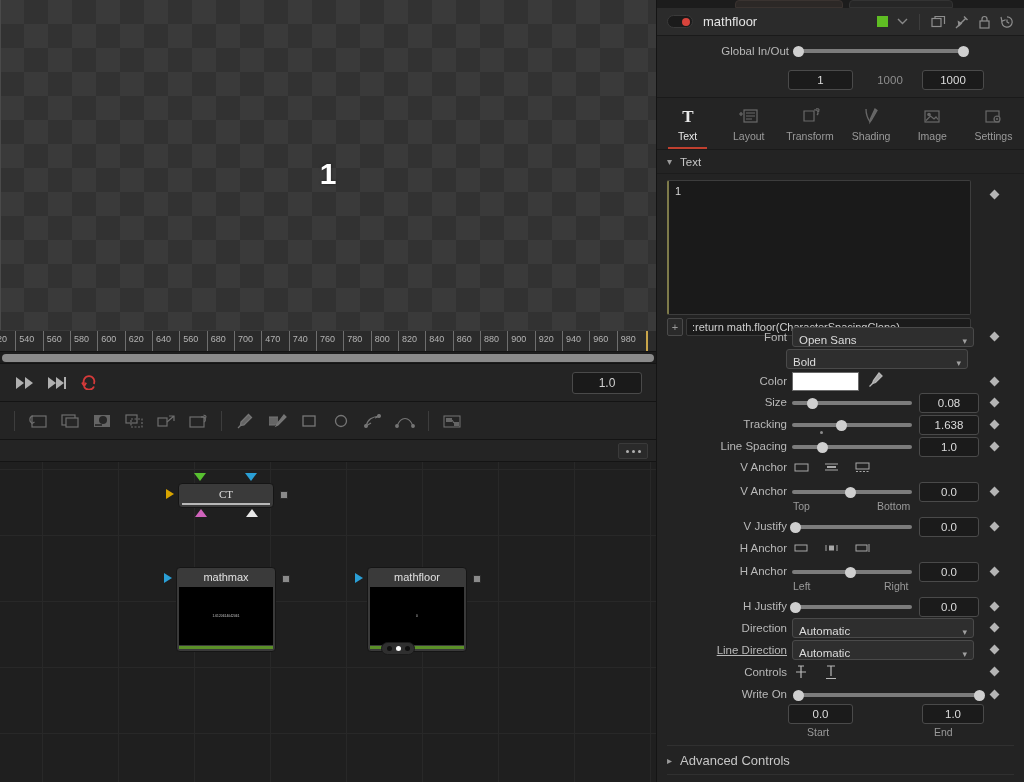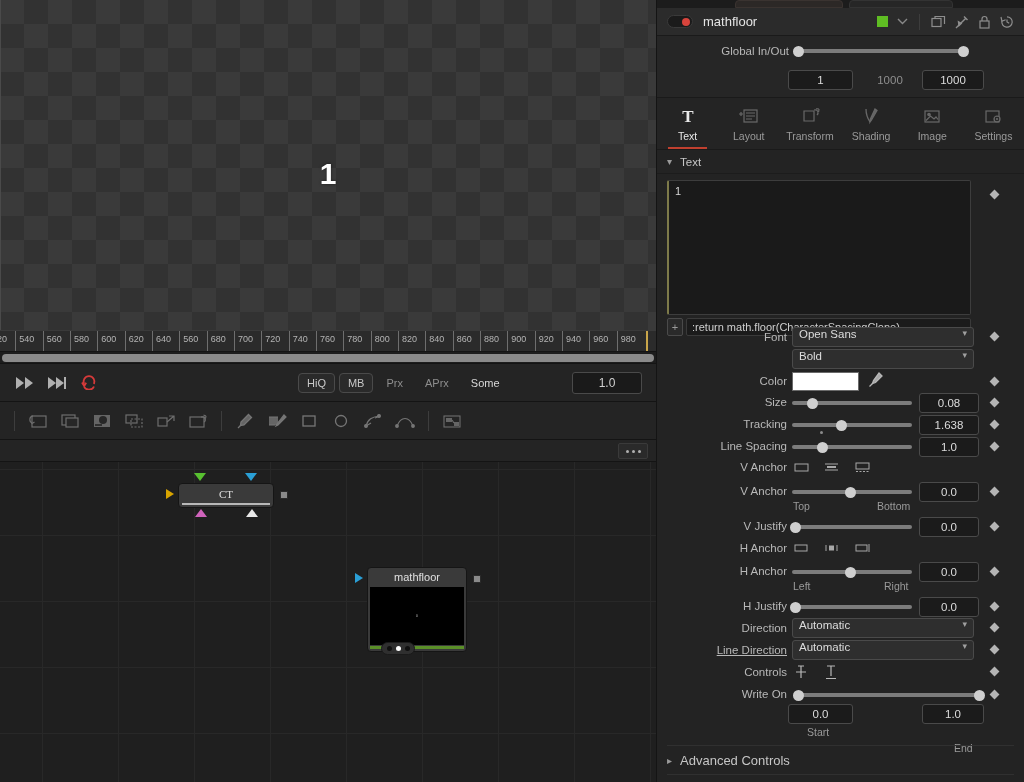--- a/index.html
+++ b/index.html
@@ -139,21 +139,21 @@
   #textarea-wrap { position:relative; margin:6px 0 0 0; height:150px; }
   #ta { position:absolute; left:10px; top:0; width:304px; height:135px; background:#1a1a1a; border:1px solid #3d3d3d; border-left: 2px solid #7d7a4a; border-radius:2px;
      color:#d8d8d8; font-size:11px; padding:4px 6px; }
   #expr-row { position:absolute; left:10px; top:138px; width:304px; height:18px; display:flex; }
   #expr-plus { width:16px; height:18px; background:#2a2a2a; border:1px solid #4a4a4a; border-radius:2px; color:#9a9a9a; font-size:11px;
       display:flex;align-items:center;justify-content:center; }
   #expr-field { flex:1; margin-left:3px; background:#1b1b1b; border:1px solid #3a3a3a; border-radius:2px; color:#cfcfcf; font-size:11px;
       display:flex;align-items:center; padding-left:5px; }
   .kf-diamond { position:absolute; width:7px; height:7px; background:#b4b4b4; transform:rotate(45deg); }
   .dropdown { position:absolute; height:20px; background:#2e2e2e; border:1px solid #4a4a4a; border-radius:3px;
-      display:flex; align-items:flex-start; padding: 0 6px; font-size:11.5px; color:#dcdcdc; }
+      display:flex; align-items:flex-end; padding: 0 6px; font-size:11.5px; color:#dcdcdc; }
   .dropdown .chv { margin-left:auto; font-size:9px; color:#a0a0a0; }
   #color-field { position:absolute; height:19px; background:#ffffff; border:1px solid #6a6a6a; }
   .minilbl { position:absolute; font-size:10.5px; color:#9a9a9a; }
   .anchor-btn { position:absolute; width:17px; height:14px; }
   .emph-btn { position:absolute; width:16px; height:16px; display:flex;align-items:center;justify-content:center; color:#b8b8b8; font-size:12px;}
   .tiny-dot { position:absolute; width:3px;height:3px;border-radius:50%; background:#8a8a8a; }
 
   #adv-sep { position:absolute; left:10px; right:10px; height:1px; background:#303030; }
   #adv-row { position:absolute; left:0; width:368px; height:24px; display:flex; align-items:center; gap:8px; padding-left:10px; }
   #adv-row .chev { font-size:10px; color:#9a9a9a; }
@@ -175,21 +175,21 @@
         <div class="tick" style="left: -12px;">520</div>
         <div class="tick" style="left: 15.3333px;">540</div>
         <div class="tick" style="left: 42.6667px;">560</div>
         <div class="tick" style="left: 70px;">580</div>
         <div class="tick" style="left: 97.3333px;">600</div>
         <div class="tick" style="left: 124.667px;">620</div>
         <div class="tick" style="left: 152px;">640</div>
         <div class="tick" style="left: 179.333px;">560</div>
         <div class="tick" style="left: 206.667px;">680</div>
         <div class="tick" style="left: 234px;">700</div>
-        <div class="tick" style="left: 261.333px;">720</div>
+        <div class="tick" style="left: 261.333px;">470</div>
         <div class="tick" style="left: 288.667px;">740</div>
         <div class="tick" style="left: 316px;">760</div>
         <div class="tick" style="left: 343.333px;">780</div>
         <div class="tick" style="left: 370.667px;">800</div>
         <div class="tick" style="left: 398px;">820</div>
         <div class="tick" style="left: 425.333px;">840</div>
         <div class="tick" style="left: 452.667px;">860</div>
         <div class="tick" style="left: 480px;">880</div>
         <div class="tick" style="left: 507.333px;">900</div>
         <div class="tick" style="left: 534.667px;">920</div>
@@ -215,27 +215,20 @@
             <rect x="16" y="0" width="2" height="12" fill="currentColor"></rect>
           </svg>
       </div>
       <div class="tp-icon" id="loop-icon" style="margin-left:6px">
         <svg width="17" height="15" viewBox="0 0 17 15" fill="none" stroke="currentColor" stroke-width="1.8">
           <path d="M3 9 a5.5 5.5 0 1 1 10 0"></path>
             <path d="M3 11.5 a5.5 5.5 0 0 0 10 0"></path>
           <path d="M1 7.5 L3.2 11 L5.2 7.8" stroke-linejoin="round"></path>
         </svg>
       </div>
-      <div id="quality-group">
-          <div class="qbtn">HiQ</div>
-          <div class="qbtn">MB</div>
-          <div class="qbtn plain">Prx</div>
-          <div class="qbtn plain">APrx</div>
-          <div class="qbtn plain" style="color: rgb(216, 216, 216);">Some</div>
-        </div>
       <div id="frame-field">1.0</div>
     </div>
 
     <div id="toolrow">
       <div class="tdiv"></div>
       <div class="tool">
         <svg width="20" height="16" viewBox="0 0 20 16" fill="none" stroke="#9a9a9a" stroke-width="1.2">
             <rect x="4" y="3" width="14" height="11"></rect>
             <path d="M5 3 C1 3 1 9 4 10 M2 8 L4 10.5 L6.5 9"></path>
           </svg>
@@ -335,20 +328,31 @@
           <div class="node-slim">
             <div class="node-title">CT</div>
             <div class="node-under" style="background: rgb(184, 184, 184);"></div>
           </div>
           <div class="node-in yellow"></div>
           <div class="node-out"></div>
           <div class="arrow-top arrow-down" style="left:16px;top:-10px;"></div>
           <div class="arrow-top arrow-down blue" style="left:67px;top:-10px;"></div>
           <div class="arrow-top arrow-up" style="left:17px;top:26px;"></div>
           <div class="arrow-top arrow-up white" style="left:68px;top:26px;"></div>
+        </div>
+        <div class="node" style="left: 176px; top: 105px;">
+          <div class="node-box">
+            <div class="node-title">mathmax</div>
+            <div class="node-thumb">
+              <span>1.6120614042061</span>
+            </div>
+            <div class="node-under" style="background: rgb(90, 143, 40);"></div>
+          </div>
+          <div class="node-in"></div>
+          <div class="node-out"></div>
         </div>
         <div class="node" style="left: 367px; top: 105px;">
           <div class="node-box">
             <div class="node-title">mathfloor</div>
             <div class="node-thumb">
               <span>0</span>
             </div>
             <div class="node-under" style="background: rgb(90, 143, 40);"></div>
           </div>
           <div class="node-in"></div>
@@ -496,21 +500,21 @@
 
     <div id="controls" style="position:absolute; left:0; top:324px; width:368px; height:420px;">
 
       <div class="lbl-r" style="left:0;width:130px;top:7px;">Font</div>
       <div class="dropdown" style="left:135px;width:182px;top:3px;">
         <span>Open Sans</span>
         <span class="chv">▾</span>
       </div>
       <div class="kf-diamond" style="left:334px;top:9px;"></div>
 
-      <div class="dropdown" style="left:135px;width:182px;top:25px;">
+      <div class="dropdown" style="left:129px;width:182px;top:25px;">
         <span>Bold</span>
         <span class="chv">▾</span>
       </div>
 
       <div class="lbl-r" style="left:0;width:130px;top:51px;">Color</div>
       <div id="color-field" style="left: 135px; width: 67px; top: 48px; background: rgb(255, 255, 255);"></div>
       <div style="position:absolute;left:211px;top:47px;">
         <svg width="16" height="18" viewBox="0 0 16 18" fill="none" stroke="#b8b8b8" stroke-width="1.3">
             <path d="M11 2 L14 5 L7.5 11.5 L4.5 12.5 L5.5 9.5 Z" fill="#a8a8a8"></path>
             <path d="M4.5 12.5 L1.5 15.5"></path>
@@ -631,21 +635,21 @@
       <div class="kf-diamond" style="left:334px;top:344px;"></div>
 
       <div class="lbl-r" style="left:0;width:130px;top:364px;">Write On</div>
       <div class="slider-track" style="left:138px;width:186px;top:369px;"></div>
       <div class="knob" style="left:136px;top:365.5px;"></div>
       <div class="knob" style="left:317px;top:365.5px;"></div>
       <div class="kf-diamond" style="left:334px;top:367px;"></div>
       <div class="numfield" style="left:131px;top:380px;width:65px;">0.0</div>
       <div class="numfield" style="left:265px;top:380px;width:62px;">1.0</div>
       <div class="minilbl" style="left:150px;top:402px;">Start</div>
-      <div class="minilbl" style="left:297px;top:402px;margin-top:16px;">End</div>
+      <div class="minilbl" style="left:277px;top:402px;">End</div>
     </div>
 
     <div id="adv-sep" style="top:745px;"></div>
     <div id="adv-row" style="top:748px;">
       <span class="chev">▸</span>
       <span class="nm">Advanced Controls</span>
     </div>
     <div style="position:absolute;left:10px;right:10px;top:774px;height:1px;background:#303030;"></div>
   </div>
 </div>

